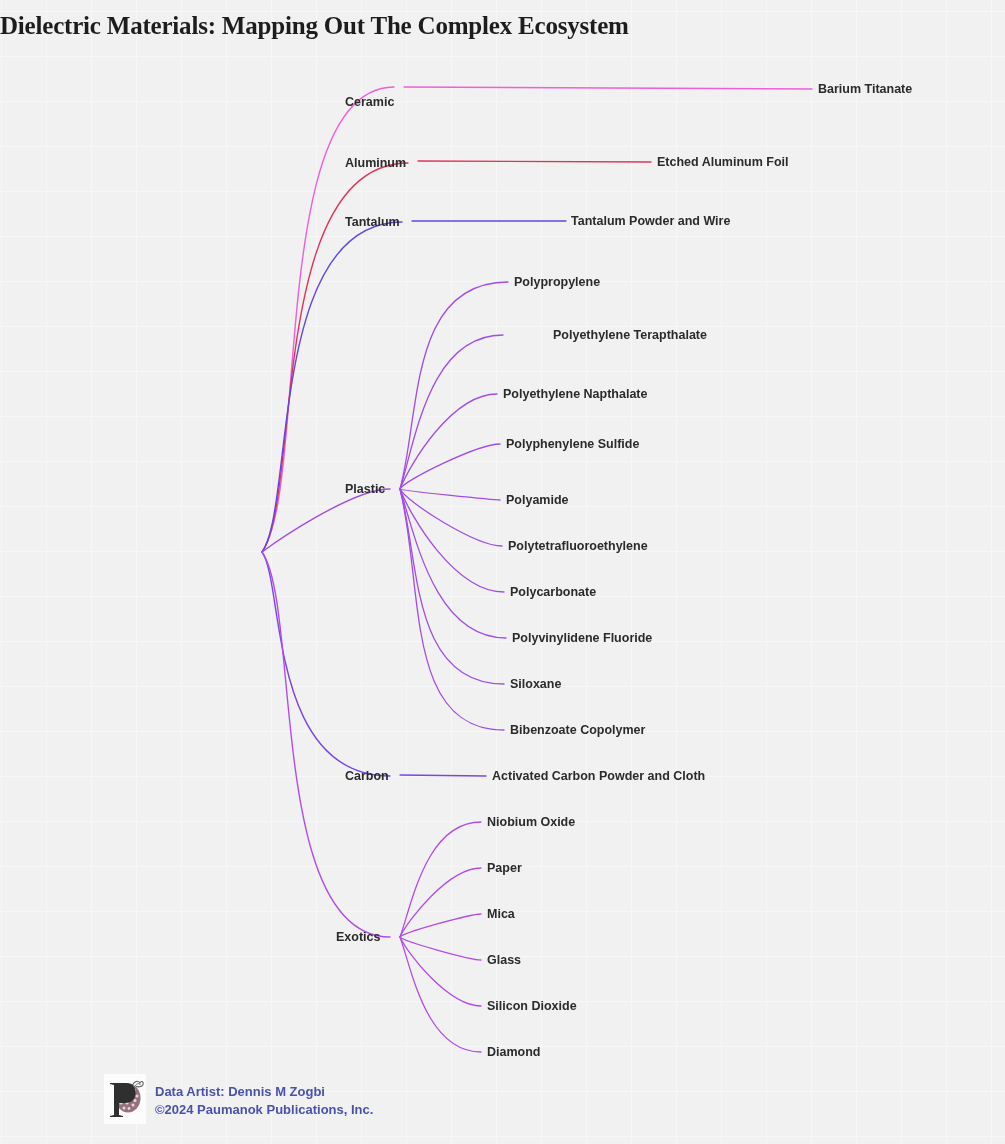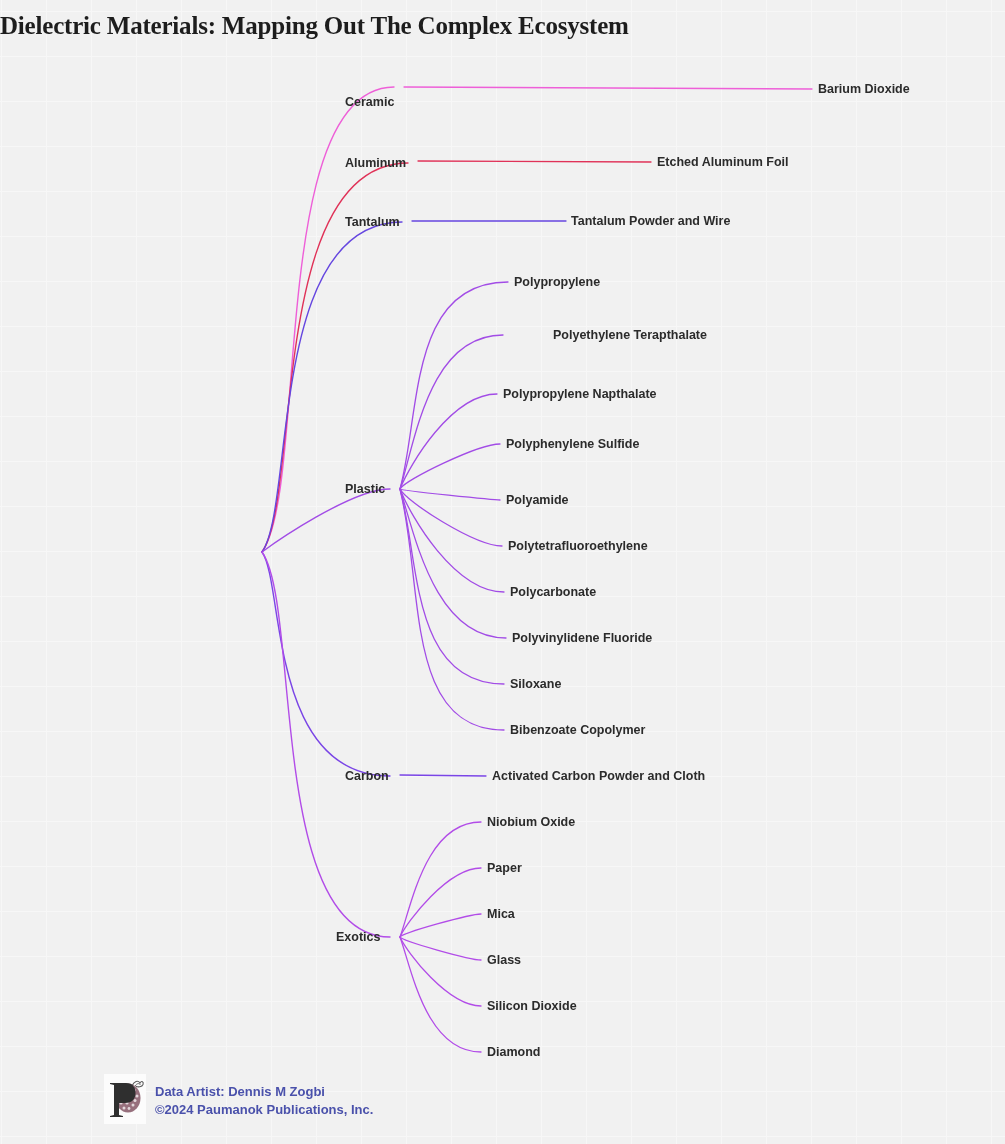--- a/index.html
+++ b/index.html
@@ -130,29 +130,29 @@
       <path d="M400,937 C406.9,921.4865 447.88,868 481,868" fill="none" stroke="#b24ce8" stroke-width="1.3" stroke-linecap="round"></path>
       <path d="M400,937 C402.3,932.9456111111111 469.96,914 481,914" fill="none" stroke="#b24ce8" stroke-width="1.3" stroke-linecap="round"></path>
       <path d="M400,937 C402.3,941.0543888888889 469.96,960 481,960" fill="none" stroke="#b24ce8" stroke-width="1.3" stroke-linecap="round"></path>
       <path d="M400,937 C406.9,952.5135 447.88,1006 481,1006" fill="none" stroke="#b24ce8" stroke-width="1.3" stroke-linecap="round"></path>
       <path d="M400,937 C411.5,968.4397222222223 425.8,1052 481,1052" fill="none" stroke="#b24ce8" stroke-width="1.3" stroke-linecap="round"></path>
     </svg>
 
 
   <div id="labels-layer">
       <div class="node-label branch" style="left: 345px; top: 102px;">Ceramic</div>
-      <div class="node-label leaf" style="left: 818px; top: 89px;">Barium Dioxide</div>
+      <div class="node-label leaf" style="left: 818px; top: 89px;">Barium Titanate</div>
       <div class="node-label branch" style="left: 345px; top: 163px;">Aluminum</div>
       <div class="node-label leaf" style="left: 657px; top: 162px;">Etched Aluminum Foil</div>
       <div class="node-label branch" style="left: 345px; top: 222px;">Tantalum</div>
       <div class="node-label leaf" style="left: 571px; top: 221px;">Tantalum Powder and Wire</div>
       <div class="node-label branch" style="left: 345px; top: 489px;">Plastic</div>
       <div class="node-label leaf" style="left: 514px; top: 282px;">Polypropylene</div>
       <div class="node-label leaf" style="left: 509px; top: 335px; padding-left: 44px;">Polyethylene Terapthalate</div>
-      <div class="node-label leaf" style="left: 503px; top: 394px;">Polypropylene Napthalate</div>
+      <div class="node-label leaf" style="left: 503px; top: 394px;">Polyethylene Napthalate</div>
       <div class="node-label leaf" style="left: 506px; top: 444px;">Polyphenylene Sulfide</div>
       <div class="node-label leaf" style="left: 506px; top: 500px;">Polyamide</div>
       <div class="node-label leaf" style="left: 508px; top: 546px;">Polytetrafluoroethylene</div>
       <div class="node-label leaf" style="left: 510px; top: 592px;">Polycarbonate</div>
       <div class="node-label leaf" style="left: 512px; top: 638px;">Polyvinylidene Fluoride</div>
       <div class="node-label leaf" style="left: 510px; top: 684px;">Siloxane</div>
       <div class="node-label leaf" style="left: 510px; top: 730px;">Bibenzoate Copolymer</div>
       <div class="node-label branch" style="left: 345px; top: 776px;">Carbon</div>
       <div class="node-label leaf" style="left: 492px; top: 776px;">Activated Carbon Powder and Cloth</div>
       <div class="node-label branch" style="left: 336px; top: 937px;">Exotics</div>

